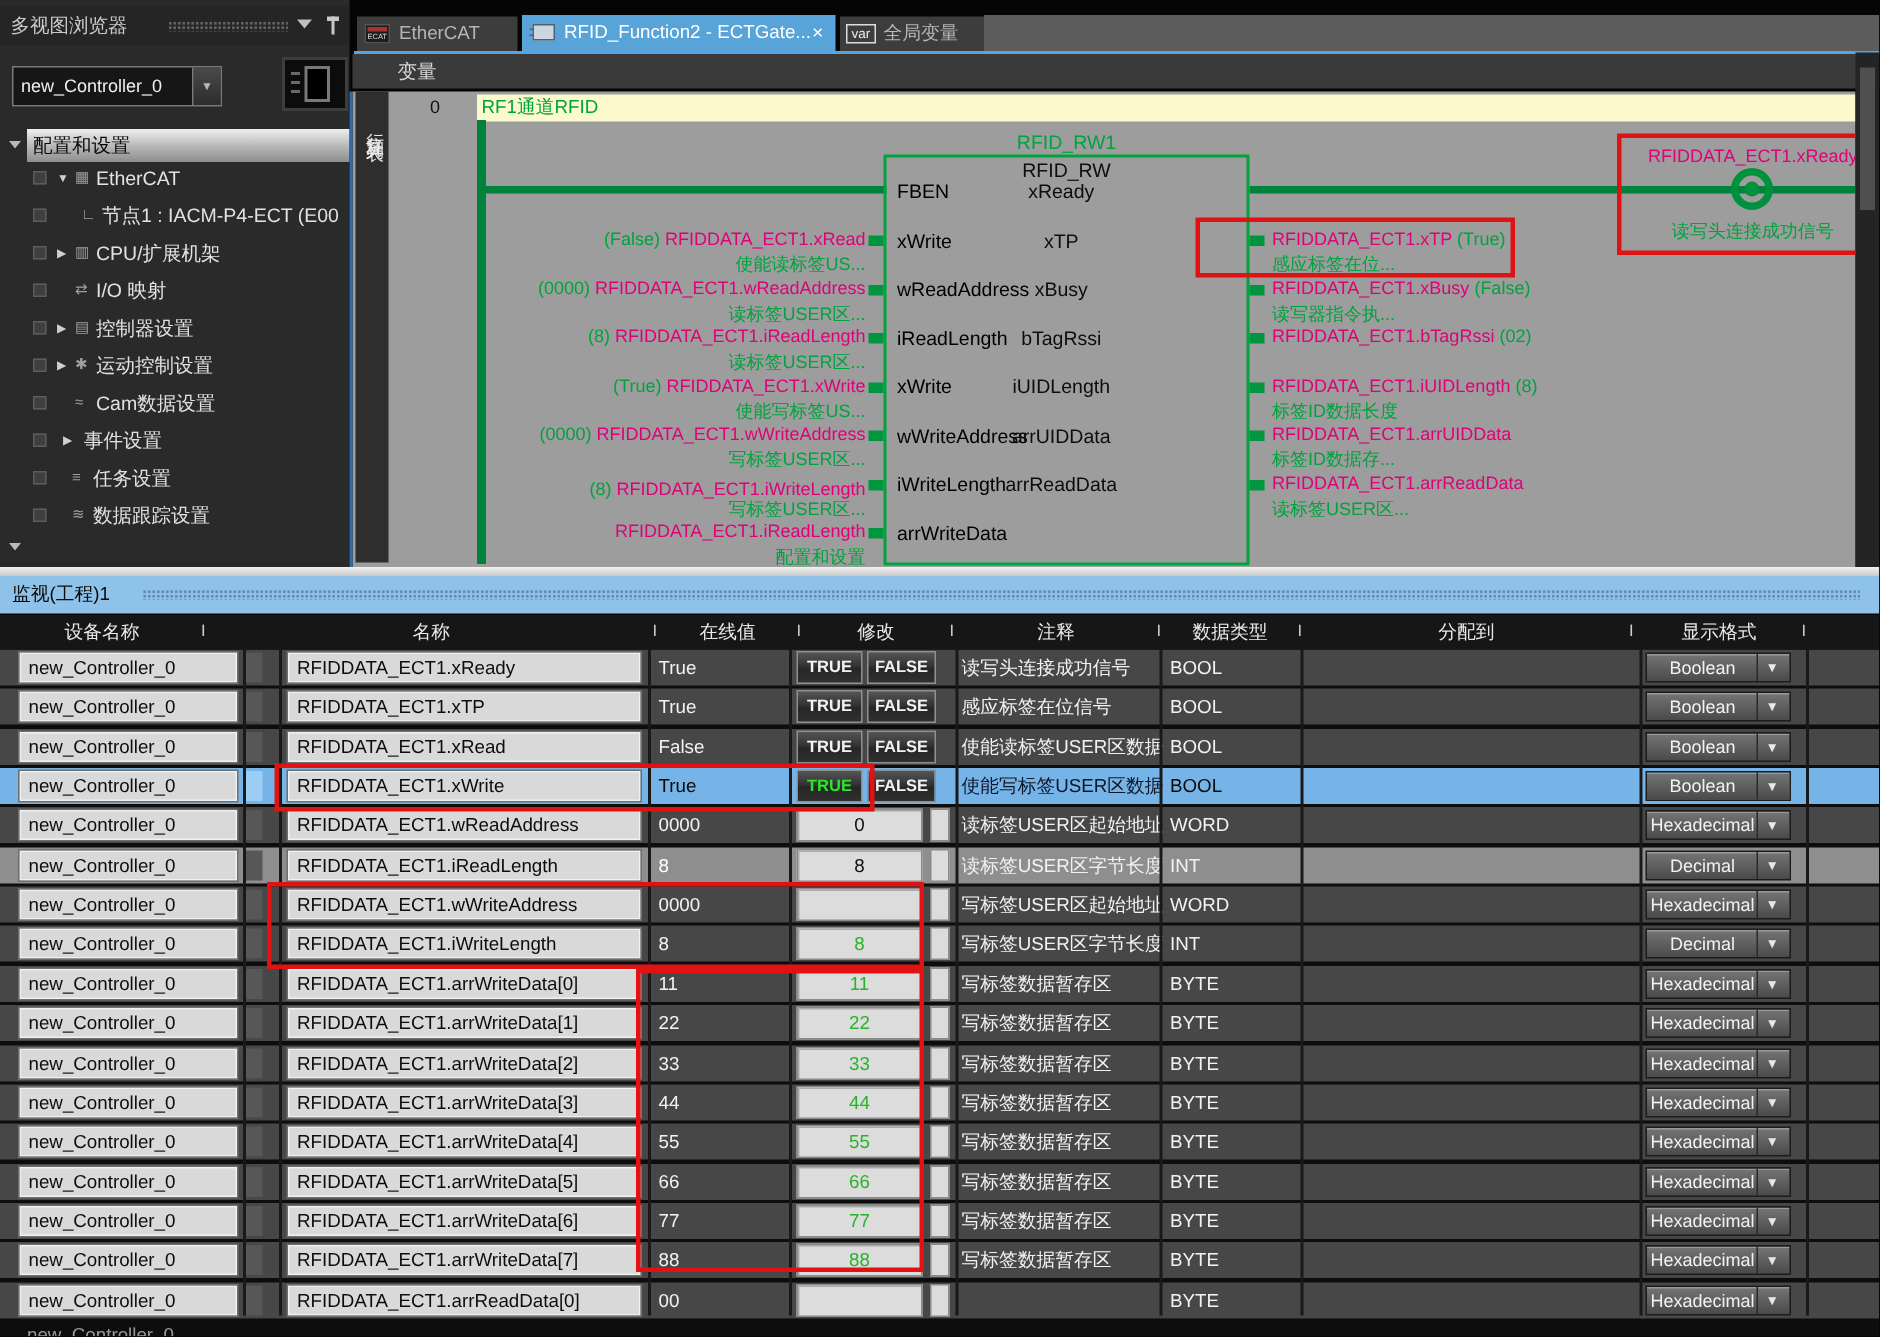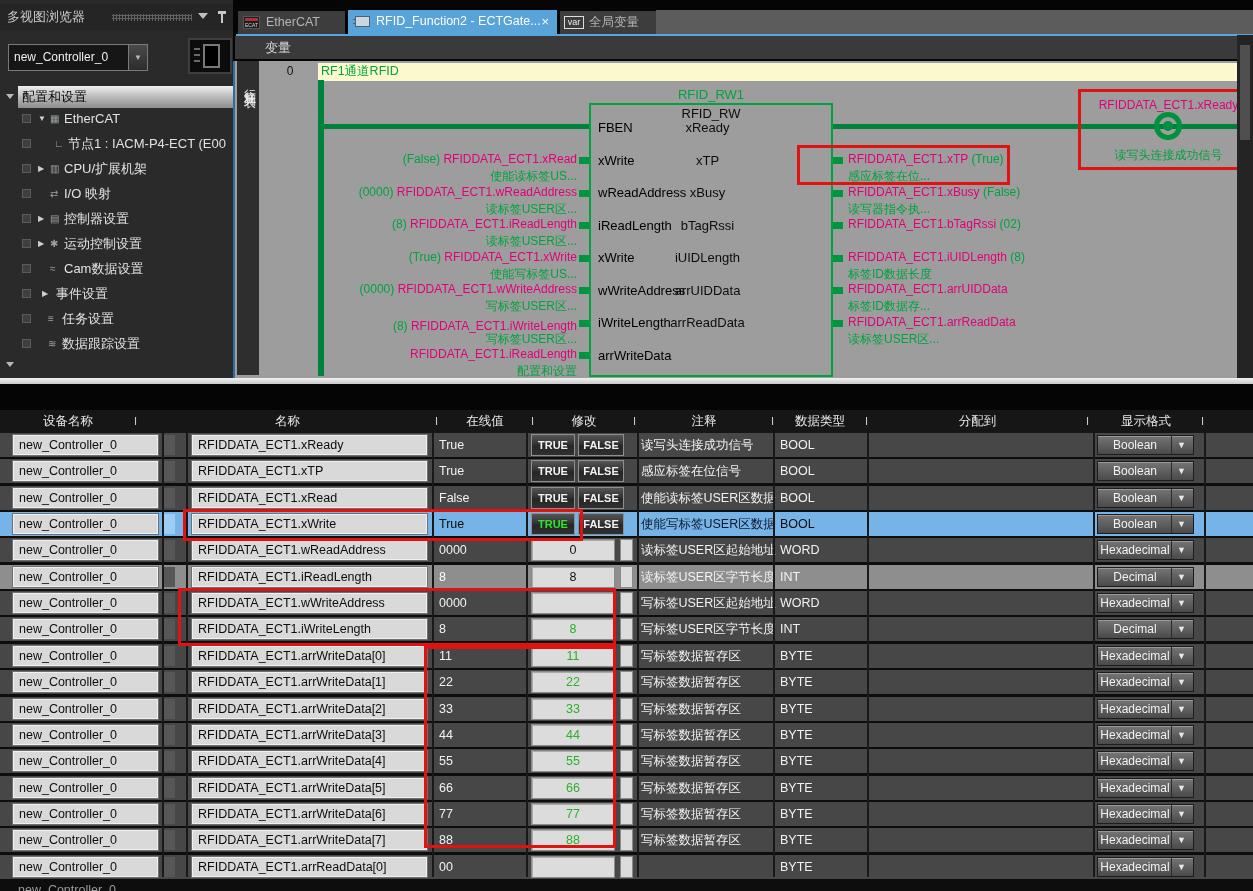--- a/index.html
+++ b/index.html
@@ -294,20 +294,24 @@
   </div>
 
   <div class="gutter abs">
       <span>行注释列表</span>
     </div>
   <div class="splitline abs"></div>
   <div class="vscroll abs"></div>
   <div class="vthumb abs"></div>
   <div class="hsplit abs"></div>
 
+  <div class="wtitle abs">
+    <span class="txt">监视(工程)1</span>
+    <span class="dots"></span>
+  </div>
   <div class="whead abs">
     <span class="hc" style="left:0;width:136px">设备名称</span>
     <span class="sep" style="left:134px">I</span>
     <span class="hc" style="left:140px;width:295px">名称</span>
     <span class="sep" style="left:435px">I</span>
     <span class="hc" style="left:440px;width:90px">在线值</span>
     <span class="sep" style="left:531px">I</span>
     <span class="hc" style="left:535px;width:98px">修改</span>
     <span class="sep" style="left:633px">I</span>
     <span class="hc" style="left:637px;width:134px">注释</span>

